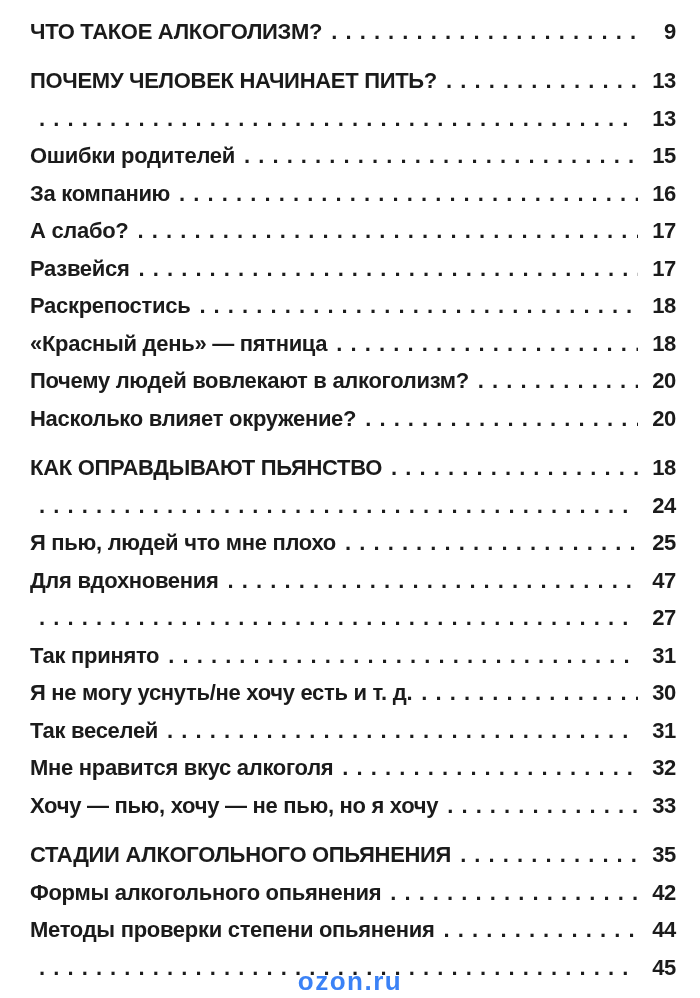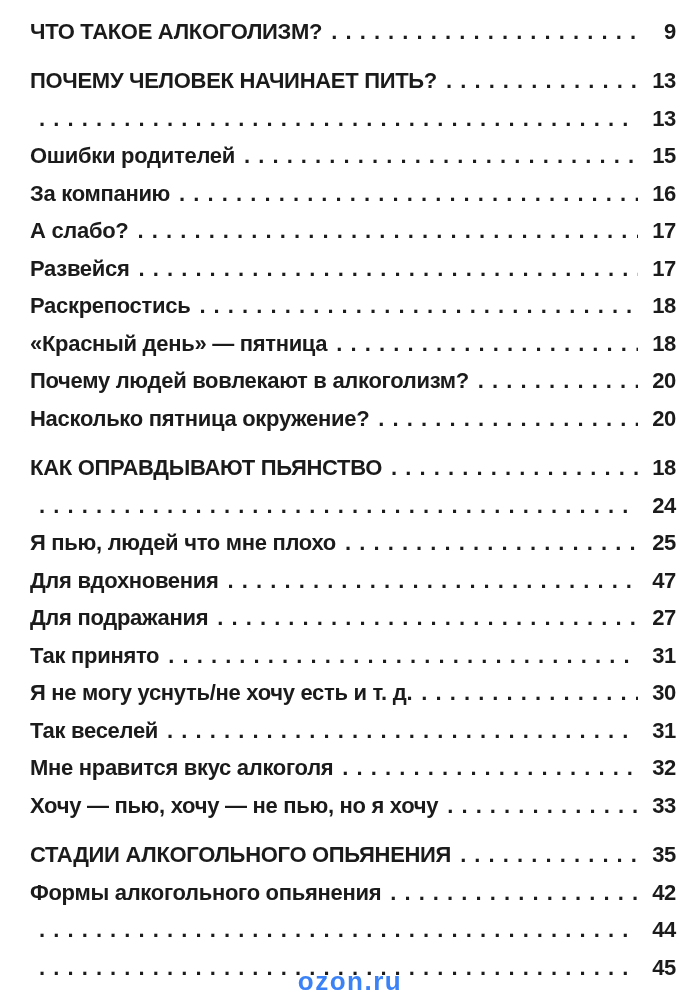--- a/index.html
+++ b/index.html
@@ -113,21 +113,21 @@
       <span class="label">«Красный день» — пятница</span>
       <span class="leader">. . . . . . . . . . . . . . . . . . . . . . . . . . . . . . . . . . . . . . . . . . . . . . . .</span>
       <span class="pagenum">18</span>
     </div>
     <div class="row item">
       <span class="label">Почему людей вовлекают в алкоголизм?</span>
       <span class="leader">. . . . . . . . . . . . . . . . . . . . . . . . . . . . . . . . . . . . . . . . . . . . . . . .</span>
       <span class="pagenum">20</span>
     </div>
     <div class="row item">
-      <span class="label">Насколько пятница окружение?</span>
+      <span class="label">Насколько влияет окружение?</span>
       <span class="leader">. . . . . . . . . . . . . . . . . . . . . . . . . . . . . . . . . . . . . . . . . . . . . . . .</span>
       <span class="pagenum">20</span>
     </div>
     <div class="row section">
       <span class="label">КАК ОПРАВДЫВАЮТ ПЬЯНСТВО</span>
       <span class="leader">. . . . . . . . . . . . . . . . . . . . . . . . . . . . . . . . . . . . . . . . . . . . . . . .</span>
       <span class="pagenum">18</span>
     </div>
     <div class="row item">
       <span class="leader">. . . . . . . . . . . . . . . . . . . . . . . . . . . . . . . . . . . . . . . . . . . . . . . .</span>
@@ -137,21 +137,20 @@
       <span class="label">Я пью, людей что мне плохо</span>
       <span class="leader">. . . . . . . . . . . . . . . . . . . . . . . . . . . . . . . . . . . . . . . . . . . . . . . .</span>
       <span class="pagenum">25</span>
     </div>
     <div class="row item">
       <span class="label">Для вдохновения</span>
       <span class="leader">. . . . . . . . . . . . . . . . . . . . . . . . . . . . . . . . . . . . . . . . . . . . . . . .</span>
       <span class="pagenum">47</span>
     </div>
     <div class="row item">
-      <span class="label">Для подражания</span>
       <span class="leader">. . . . . . . . . . . . . . . . . . . . . . . . . . . . . . . . . . . . . . . . . . . . . . . .</span>
       <span class="pagenum">27</span>
     </div>
     <div class="row item">
       <span class="label">Так принято</span>
       <span class="leader">. . . . . . . . . . . . . . . . . . . . . . . . . . . . . . . . . . . . . . . . . . . . . . . .</span>
       <span class="pagenum">31</span>
     </div>
     <div class="row item">
       <span class="label">Я не могу уснуть/не хочу есть и т. д.</span>
@@ -177,20 +176,21 @@
       <span class="label">СТАДИИ АЛКОГОЛЬНОГО ОПЬЯНЕНИЯ</span>
       <span class="leader">. . . . . . . . . . . . . . . . . . . . . . . . . . . . . . . . . . . . . . . . . . . . . . . .</span>
       <span class="pagenum">35</span>
     </div>
     <div class="row item">
       <span class="label">Формы алкогольного опьянения</span>
       <span class="leader">. . . . . . . . . . . . . . . . . . . . . . . . . . . . . . . . . . . . . . . . . . . . . . . .</span>
       <span class="pagenum">42</span>
     </div>
     <div class="row item">
+      <span class="label">Методы проверки степени опьянения</span>
       <span class="leader">. . . . . . . . . . . . . . . . . . . . . . . . . . . . . . . . . . . . . . . . . . . . . . . .</span>
       <span class="pagenum">44</span>
     </div>
     <div class="row item">
       <span class="leader">. . . . . . . . . . . . . . . . . . . . . . . . . . . . . . . . . . . . . . . . . . . . . . . .</span>
       <span class="pagenum">45</span>
     </div>
   </main>
 
 <div class="watermark">ozon.ru</div>

